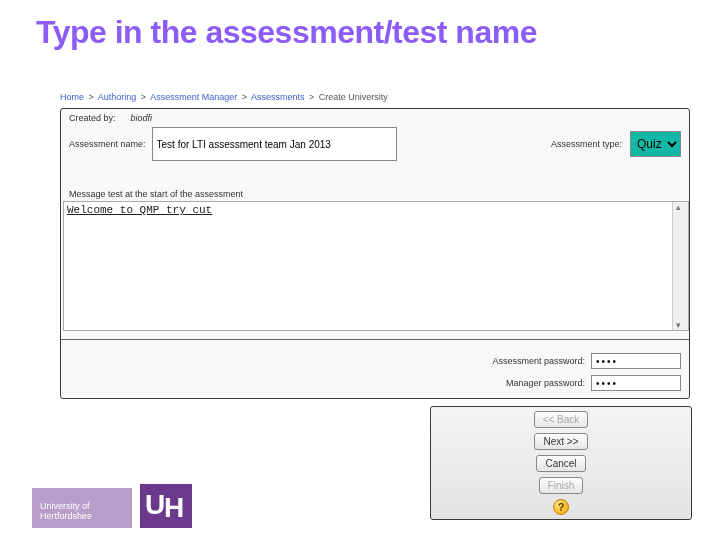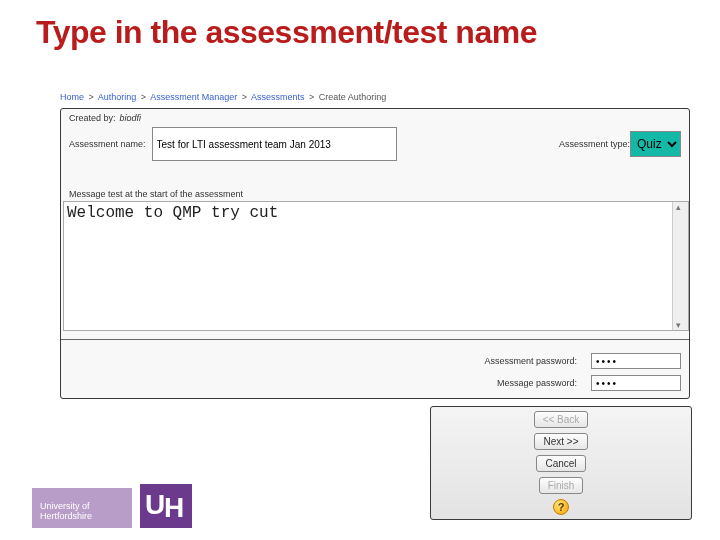--- a/index.html
+++ b/index.html
@@ -7,21 +7,21 @@
     width: 720px;
     height: 540px;
     background: #fff;
     font-family: Arial, Helvetica, sans-serif;
     overflow: hidden;
     position: relative;
   }
   .slide-title {
     font-size: 32px;
     font-weight: 700;
-    color: #b91c1c;
+    color: #8b5cf6;
     padding: 14px 0 0 36px;
     letter-spacing: -0.5px;
   }
 
   .screenshot {
     position: absolute;
     left: 60px; top: 90px;
     width: 635px;
     font-size: 10px;
     color: #333;
@@ -43,37 +43,37 @@
     width: 630px;
   }
 
   .row { display: flex; align-items: center; }
   .label { font-size: 9px; color: #333; }
 
   .row-created {
     padding: 4px 8px 2px 8px;
     gap: 4px;
   }
-  .row-created .val { font-style: italic; }
+  .row-created .val { font-style: italic; margin-left: 11px; }
 
   .row-name {
     padding: 2px 8px 8px 8px;
     gap: 6px;
   }
   .row-name input[type=text] {
     width: 245px;
     height: 34px;
     font-size: 10px;
     padding: 1px 4px;
     border: 1px solid #888;
     background: #fff;
   }
   .type-wrap {
     margin-left: auto;
-    display: flex; align-items: center; gap: 0;
+    display: flex; align-items: center; gap: 8px;
   }
   .type-wrap select {
     font-size: 12px;
     height: 26px;
     border: 1px solid #888;
     background: #14b8a6;
     padding: 0 2px;
   }
 
   .msg-label {
@@ -87,38 +87,39 @@
     border: 1px solid #aaa;
     background: #fff;
     height: 130px;
     position: relative;
   }
   .msg-area-inner {
     width: 608px;
     height: 126px;
     padding: 2px 3px;
     font-family: "Courier New", monospace;
-    font-size: 16px;
+    font-size: 11px;
     color: #222;
     resize: none;
     border: none;
     outline: none;
     overflow-y: scroll;
+    text-decoration: underline;
   }
   .msg-area .sb { position: absolute; right: 0; top: 0; width: 16px; height: 100%; background: #efefef; border-left: 1px solid #ccc;}
   .msg-area .sb::before{content:"▴"; position:absolute; top:0; left:3px; font-size:9px; color:#777;}
   .msg-area .sb::after{content:"▾"; position:absolute; bottom:0; left:3px; font-size:9px; color:#777;}
 
   .divider { height: 1px; background: #666; margin: 8px 0 0 0; }
 
   .pw-rows { padding: 10px 8px 4px 8px; }
   .pw-row {
     display: flex; align-items: center;
     justify-content: flex-end;
-    gap: 14px;
+    gap: 6px;
     padding: 3px 0;
   }
   .pw-row input[type=password] {
     width: 90px;
     height: 16px;
     border: 1px solid #888;
     font-size: 10px;
     padding: 0 4px;
     letter-spacing: 2px;
   }
@@ -204,21 +205,21 @@
 
   <div class="breadcrumb">
     <span class="bc-link">Home</span>
     <span class="bc-sep">&gt;</span>
     <span class="bc-link">Authoring</span>
     <span class="bc-sep">&gt;</span>
     <span class="bc-link">Assessment Manager</span>
     <span class="bc-sep">&gt;</span>
     <span class="bc-link">Assessments</span>
     <span class="bc-sep">&gt;</span>
-    <span class="bc-plain">Create Authoring</span>
+    <span class="bc-plain">Create University</span>
   </div>
 
   <div class="panel">
 
     <div class="row row-created">
       <span class="label">Created by:</span>
       <span class="label val">biodfi</span>
     </div>
 
     <div class="row row-name">
@@ -239,21 +240,21 @@
     </div>
 
     <div class="divider"></div>
 
     <div class="pw-rows">
       <div class="pw-row">
         <span class="label">Assessment password:</span>
         <input type="password" value="••••" style="">
       </div>
       <div class="pw-row">
-        <span class="label">Message password:</span>
+        <span class="label">Manager password:</span>
         <input type="password" value="••••" style="">
       </div>
     </div>
 
   </div>
 </div>
 
 <div class="button-bar">
   <div class="btn disabled">&lt;&lt; Back</div>
   <div class="btn">Next &gt;&gt;</div>

